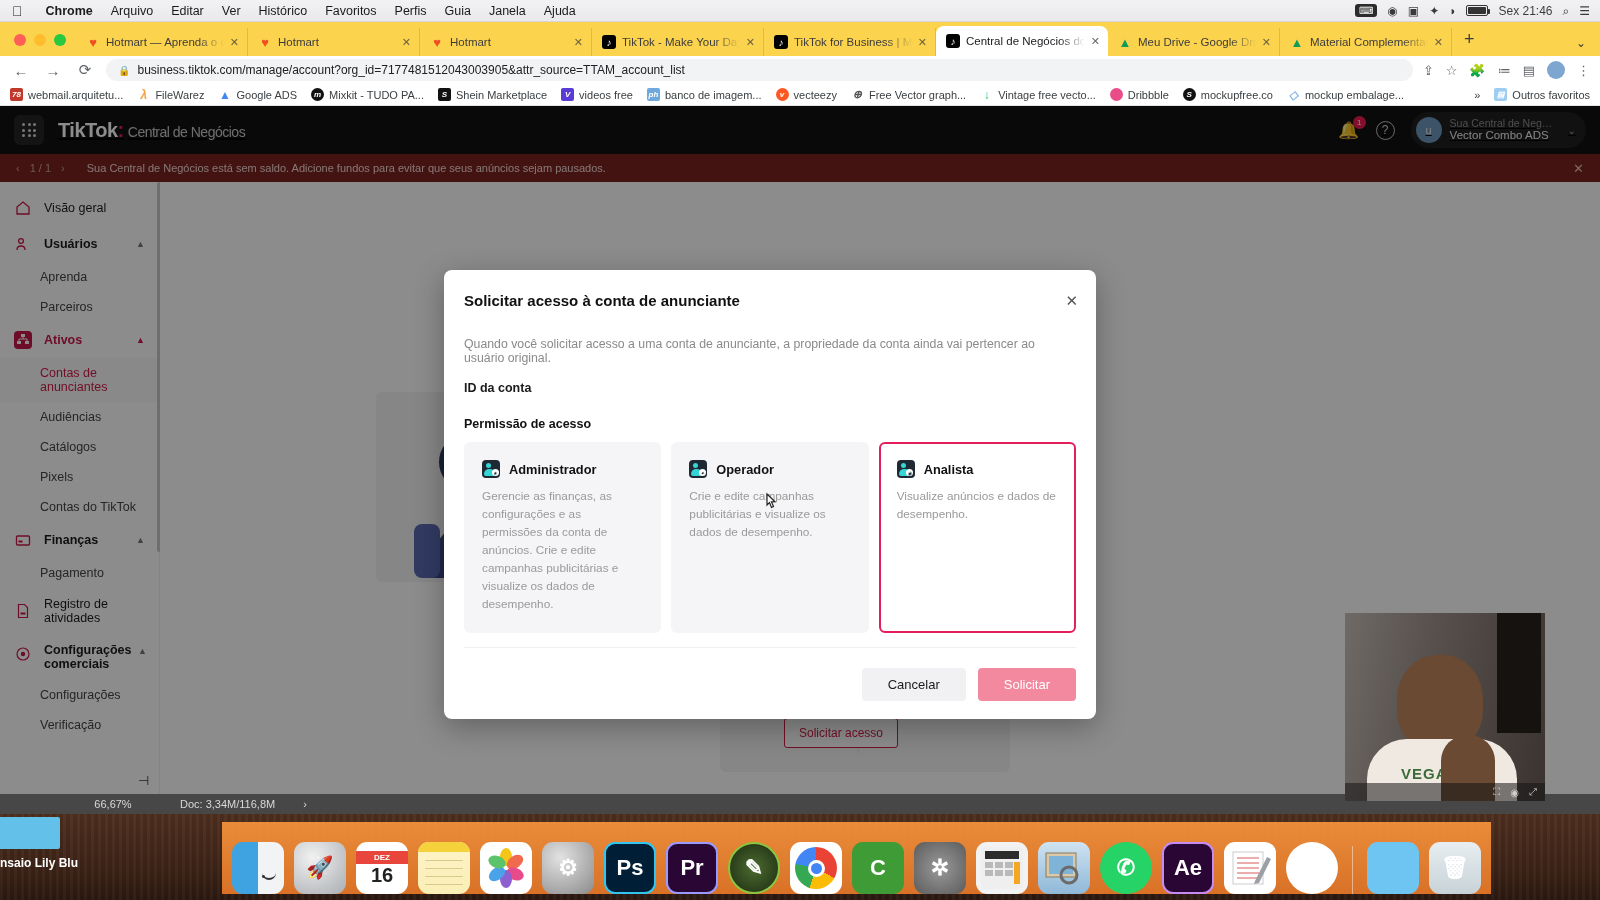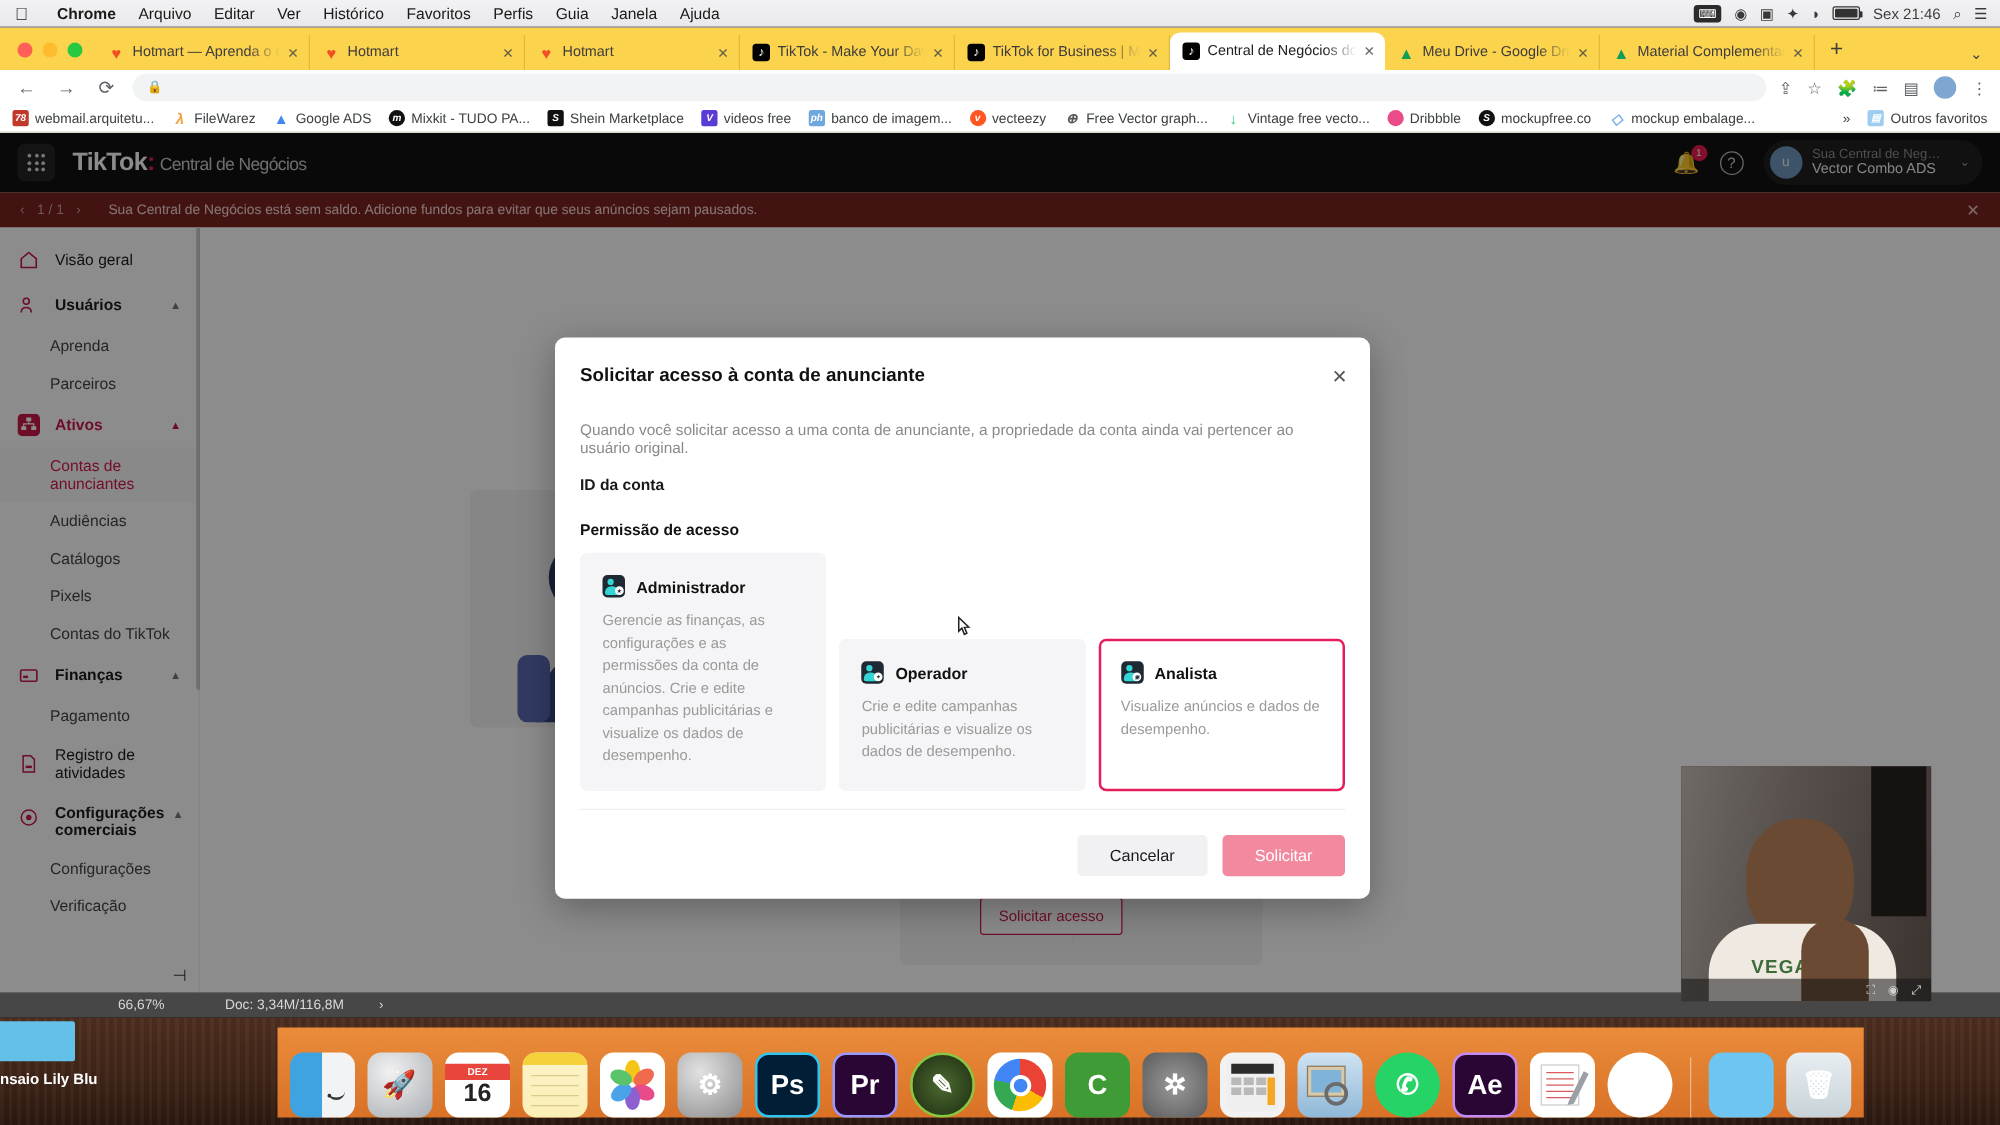--- a/index.html
+++ b/index.html
@@ -61,21 +61,21 @@
   .avatar-chip { width: 18px; height: 18px; border-radius: 50%; background:#7da6d0; display:inline-block;}
 
   .bmbar { height: 22px; background: #fff; display: flex; align-items: center; gap: 14px; padding: 0 10px; font-size: 11px; color: #3c4043; border-bottom:1px solid #e3e3e3;}
   .bm { display: flex; align-items: center; gap: 5px; white-space: nowrap; }
   .bmicon { width: 13px; height: 13px; border-radius: 2px; display:inline-flex; align-items:center; justify-content:center; font-size:8px; color:#fff; font-weight:bold;}
   .bmbar .spacer { margin-left: auto; }
   .bmfolder { display:flex; align-items:center; gap:5px; }
 
   
   .app { position: absolute; top: 106px; left: 0; width: 1600px; height: 688px; background: #fff; overflow: hidden; z-index: 30; }
-  .tt-header { height: 48px; background: #121212; display: flex; align-items: center; padding: 0 14px; }
+  .tt-header { height: 48px; background: #121212; display: flex; align-items: center; padding: 0 14px; text-decoration: underline; }
   .grid-btn { width: 30px; height: 30px; border-radius: 6px; background: #262626; display: flex; align-items: center; justify-content: center; }
   .grid-dots { display: grid; grid-template-columns: repeat(3, 3px); gap: 2.5px; }
   .grid-dots i { width: 3px; height: 3px; background: #d8d8d8; border-radius: 50%; display: block; }
   .tt-logo { margin-left: 14px; font-size: 20px; font-weight: bold; color: #fff; letter-spacing: -0.5px; }
   .tt-logo .colon { color: #ee1d52; }
   .tt-sub { color: #c9c9c9; font-size: 14px; font-weight: normal; margin-left: 4px; }
   .tt-right { margin-left: auto; display: flex; align-items: center; gap: 16px; }
   .bell { position: relative; color: #d0d0d0; font-size: 17px; }
   .bell .dot { position: absolute; top: -4px; right: -6px; background: #ee1d52; color: #fff; font-size: 8px; border-radius: 50%; width: 13px; height: 13px; display:flex; align-items:center; justify-content:center;}
   .help { color: #d0d0d0; font-size: 16px; border: 1.4px solid #c2c2c2; border-radius: 50%; width: 19px; height: 19px; display:flex; align-items:center; justify-content:center; font-size:12px;}
@@ -124,21 +124,21 @@
     padding: 22px 20px 0 20px;
   }
   .m-title { font-size: 15px; color: #111; font-weight: bold; margin-bottom: 9px; }
   .m-close { position: absolute; right: 18px; top: 22px; font-size: 15px; color: #555; }
   .m-desc { font-size: 12.3px; color: #8a8a8a; margin-bottom: 16px; margin-top: 28px; }
   .m-field { display: flex; align-items: center; gap: 18px; margin-bottom: 22px; }
   .m-label { font-size: 12.5px; color: #1a1a1a; font-weight: bold; width: 74px; }
   .m-input { flex: 1; height: 30px; background: #f2f2f4; border: none; border-radius: 4px; padding: 0 12px; font-size: 12.3px; color: #333; font-family: "Liberation Sans", sans-serif; }
   .m-input::placeholder { color: #b3b3b3; }
   .m-sec { font-size: 12.5px; color: #111; font-weight: bold; margin-bottom: 11px; }
-  .perm-row { display: flex; gap: 10px; align-items: flex-end; }
+  .perm-row { display: flex; gap: 10px; }
   .perm {
     flex: 1; background: #f5f5f7; border-radius: 6px; padding: 16px 16px 18px 16px;
     min-height: 122px; border: 2px solid transparent; position: relative;
   }
   .perm.selected { background: #fff; border-color: #e41e5b; }
   .perm-head { display: flex; align-items: center; gap: 9px; margin-bottom: 10px; }
   .perm-ico { width: 18px; height: 18px; border-radius: 4px; background: #1f2933; display:flex; align-items:center; justify-content:center; position: relative;}
   .perm-ico .torso { width: 11px; height: 7px; background: #35d5d5; border-radius: 5px 5px 2px 2px; position:absolute; bottom:2.5px; left:2px;}
   .perm-ico .head { width: 5px; height: 5px; background: #35d5d5; border-radius: 50%; position:absolute; top:2.5px; left:4px;}
   .perm-ico .bdg { position: absolute; right: 1.5px; bottom: 2px; width: 7px; height: 7px; border-radius: 50%; background: #fff; color:#1f2933; font-size:5px; display:flex; align-items:center; justify-content:center;}
@@ -296,20 +296,21 @@
       <span class="newtab">+</span>
       <span class="tabchevron">⌄</span>
     </div>
 
     <div class="omnirow">
       <span class="navbtn">←</span>
       <span class="navbtn">→</span>
       <span class="navbtn">⟳</span>
       <div class="omnibox">
         <span class="lock">🔒</span>
+        <span>business.tiktok.com/manage/account?org_id=7177481512043003905&amp;attr_source=TTAM_account_list</span>
       </div>
       <span class="omniicons">
         <span>⇪</span>
         <span>☆</span>
         <span>🧩</span>
         <span>≔</span>
         <span>▤</span>
         <span class="avatar-chip"></span>
         <span>⋮</span>
       </span>

